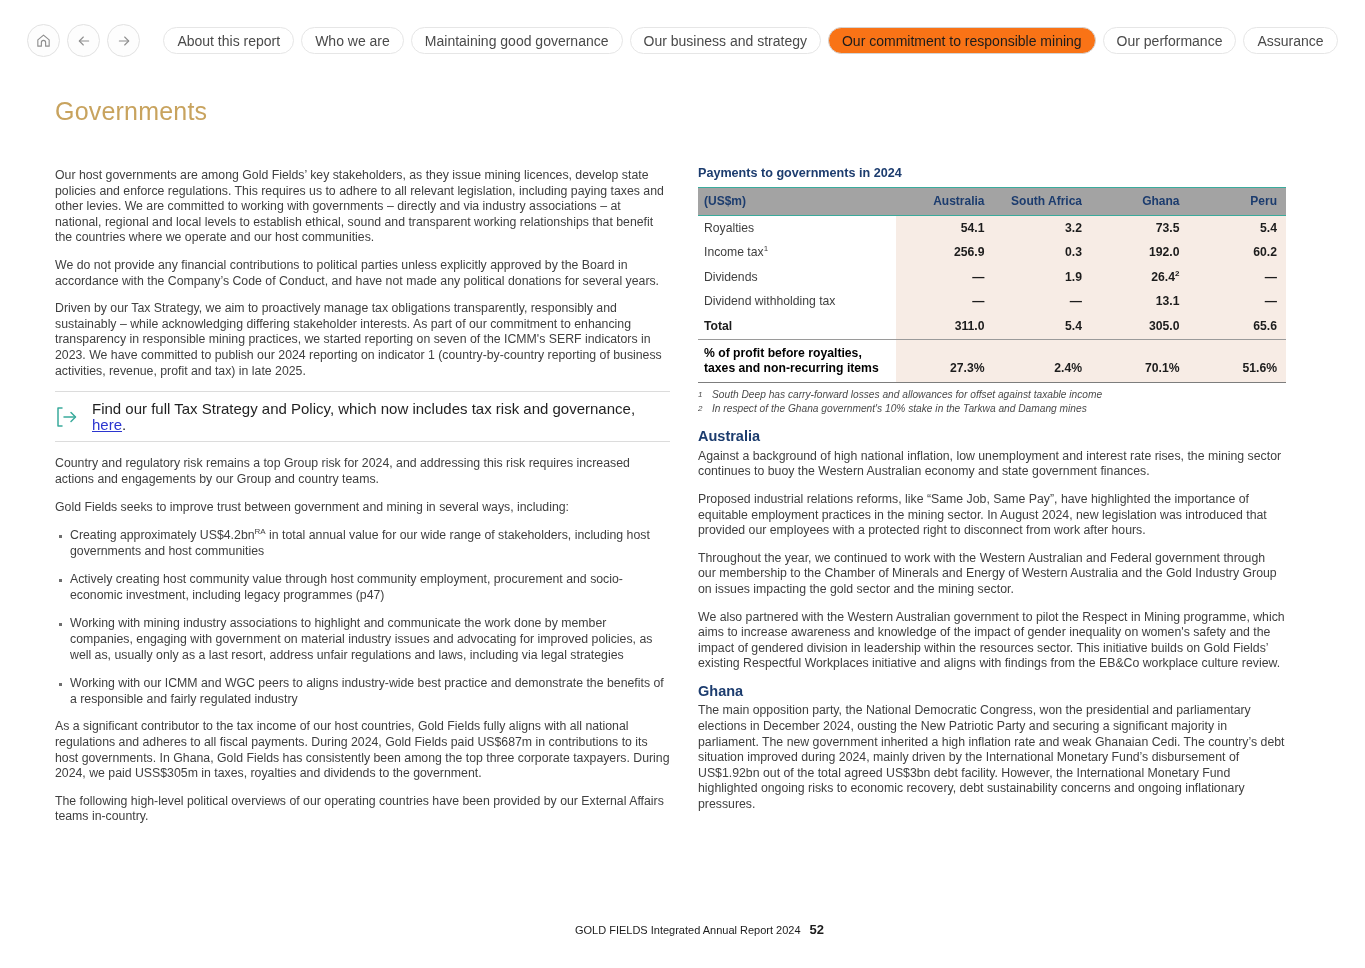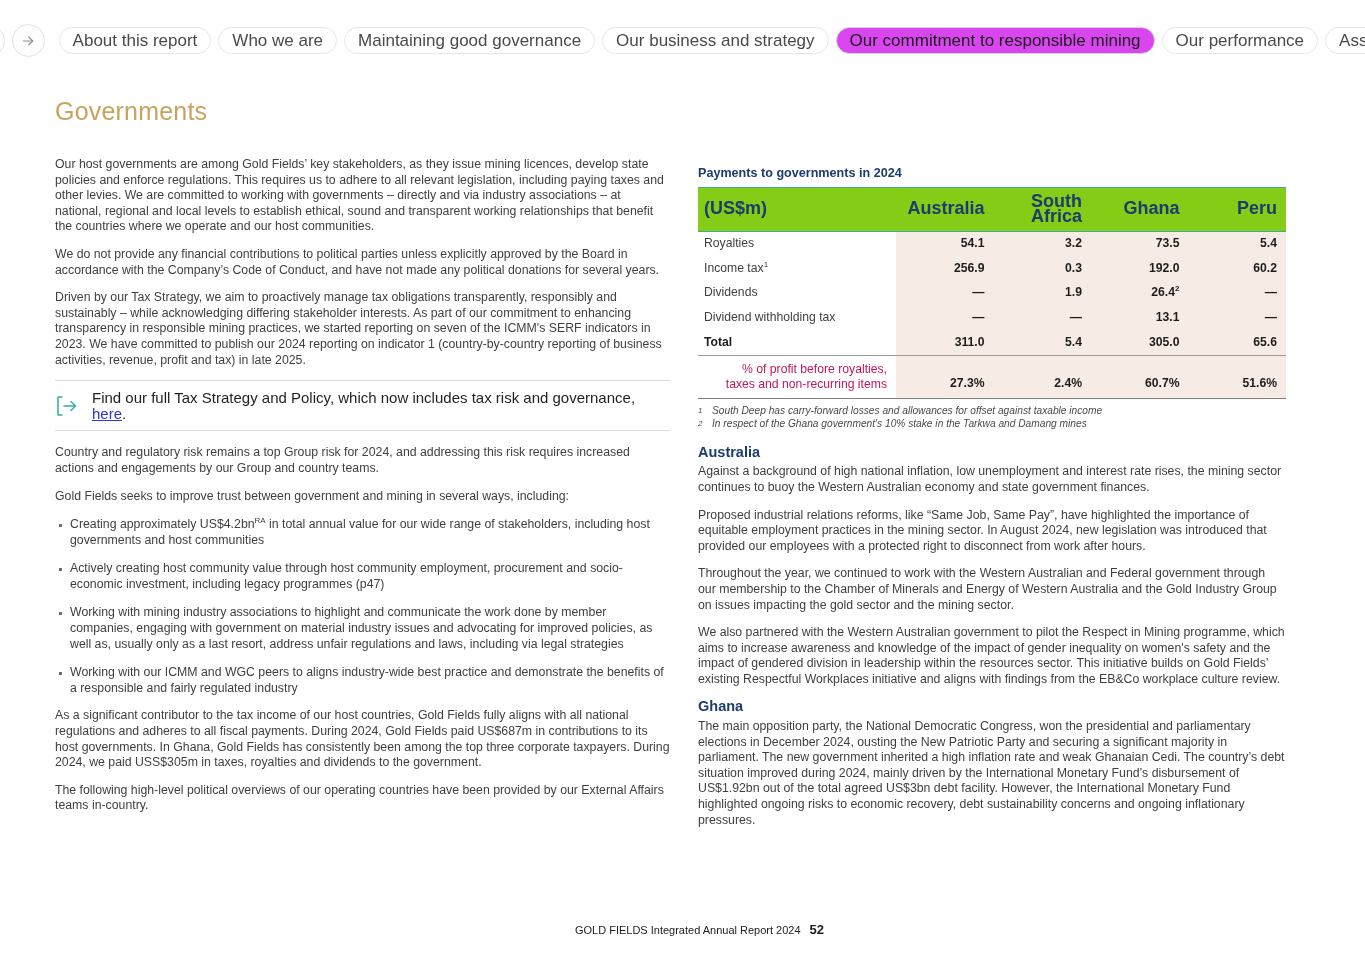--- a/index.html
+++ b/index.html
@@ -32,46 +32,46 @@
     flex: none;
   }
   .nav-circle svg { display: block; }
   .nav-gap { width: 9px; }
   .tab {
     height: 27px;
     border-radius: 14px;
     border: 1px solid #e6e6e6;
     background: #ffffff;
     color: #4a4a4a;
-    font-size: 17px;
+    font-size: 14px;
     display: flex; align-items: center;
     padding: 0 13px;
     white-space: nowrap;
     flex: none;
   }
   .tab.active {
-    background: #d946ef;
+    background: #f97316;
     border-color: #d4d4d4;
     color: #1c1c1c;
   }
 
   
   .page-title {
     position: absolute;
     left: 55px; top: 97px;
     font-size: 25px;
     color: #c8a35e;
     font-weight: 400;
     letter-spacing: 0.2px;
   }
 
   
   .col-left {
     position: absolute;
-    left: 55px; top: 157px;
+    left: 55px; top: 168px;
     width: 615px;
     font-size: 12.3px;
     line-height: 15.6px;
     color: #3f3f3f;
   }
   .col-right {
     position: absolute;
     left: 698px; top: 166px;
     width: 588px;
     font-size: 12.3px;
@@ -127,26 +127,26 @@
   }
   table.gov {
     width: 588px;
     border-collapse: collapse;
     font-size: 12.2px;
     table-layout: fixed;
   }
   table.gov col.lbl { width: 198px; }
   table.gov col.num { width: 97.5px; }
   table.gov thead th {
-    background: #84cc16;
+    background: #a3a3a3;
     border-top: 1.6px solid #3aab9c;
     border-bottom: 1.6px solid #3aab9c;
     color: #1c3c6e;
     font-weight: bold;
-    font-size: 18px;
+    font-size: 12px;
     padding: 6px 9px 6px 4px;
     text-align: right;
     height: 26px;
   }
   table.gov thead th.lbl { text-align: left; padding-left: 6px; }
   table.gov tbody td {
     padding: 4.5px 9px 4.5px 4px;
     text-align: right;
     font-weight: bold;
     color: #1c1c1c;
@@ -162,21 +162,21 @@
   table.gov tbody tr.total td { border-top: 0; }
   table.gov tbody tr.total td.lbl,
   table.gov tbody tr.total td { font-weight: bold; color: #1c1c1c; }
   table.gov tbody tr.pct td {
     border-top: 1px solid #9a9a9a;
     border-bottom: 1.6px solid #7d7d7d;
     vertical-align: bottom;
     padding-top: 6px;
     padding-bottom: 6px;
   }
-  table.gov tbody tr.pct td.lbl { font-weight: normal; color: #be185d; line-height: 15px; text-align: right; }
+  table.gov tbody tr.pct td.lbl { font-weight: bold; color: #000000; line-height: 15px; }
   .dash { font-weight: bold; }
 
   .tbl-notes {
     margin-top: 5px;
     font-size: 10.2px;
     font-style: italic;
     color: #4a4a4a;
     line-height: 13.5px;
   }
   .tbl-notes div { display: flex; gap: 7px; }
@@ -316,21 +316,21 @@
         <td class="lbl">Total</td>
         <td>311.0</td>
         <td>5.4</td>
         <td>305.0</td>
         <td>65.6</td>
       </tr>
       <tr class="pct">
         <td class="lbl"><span>% of profit before royalties,</span><br><span>taxes and non-recurring items</span></td>
         <td>27.3%</td>
         <td>2.4%</td>
-        <td>60.7%</td>
+        <td>70.1%</td>
         <td>51.6%</td>
       </tr>
     </tbody>
   </table>
 
   <div class="tbl-notes">
     <div>
       <span class="mk">1</span>
       <span>South Deep has carry-forward losses and allowances for offset against taxable income</span>
     </div>

